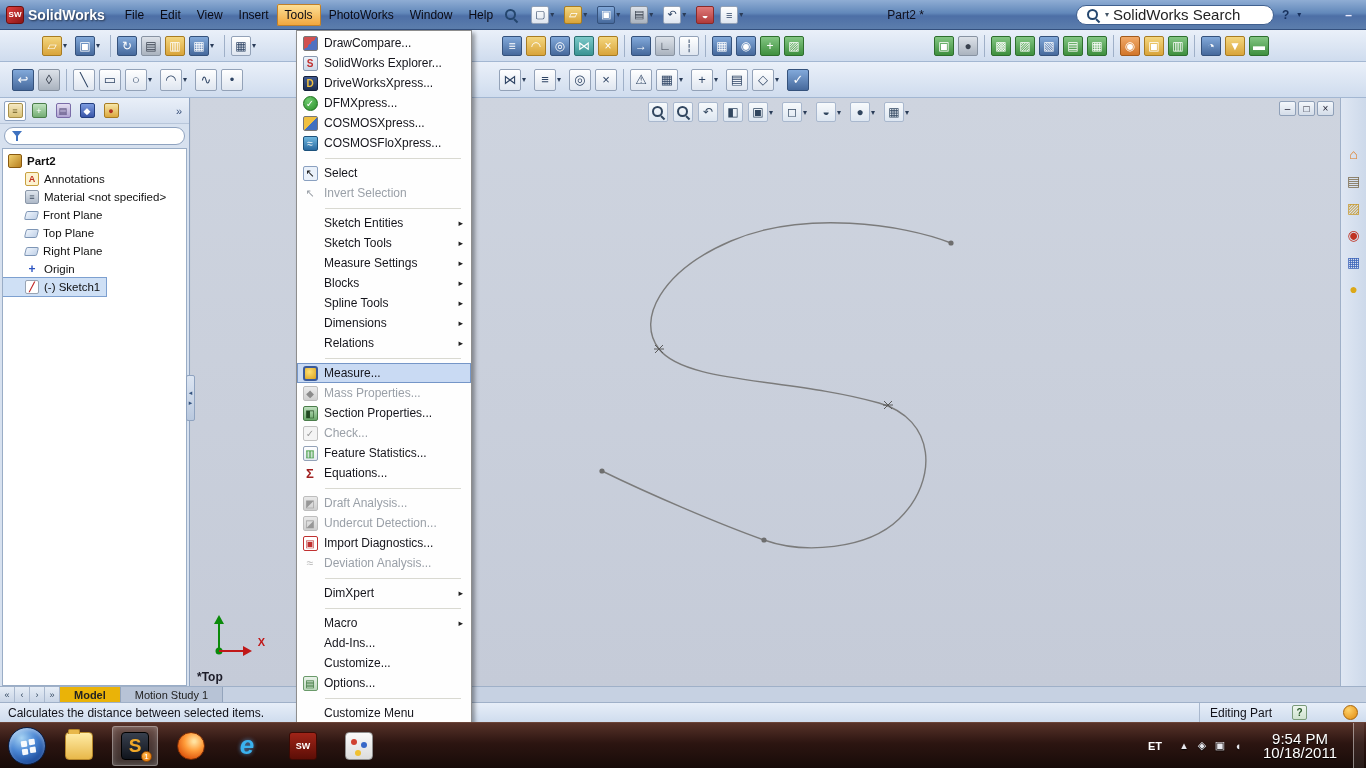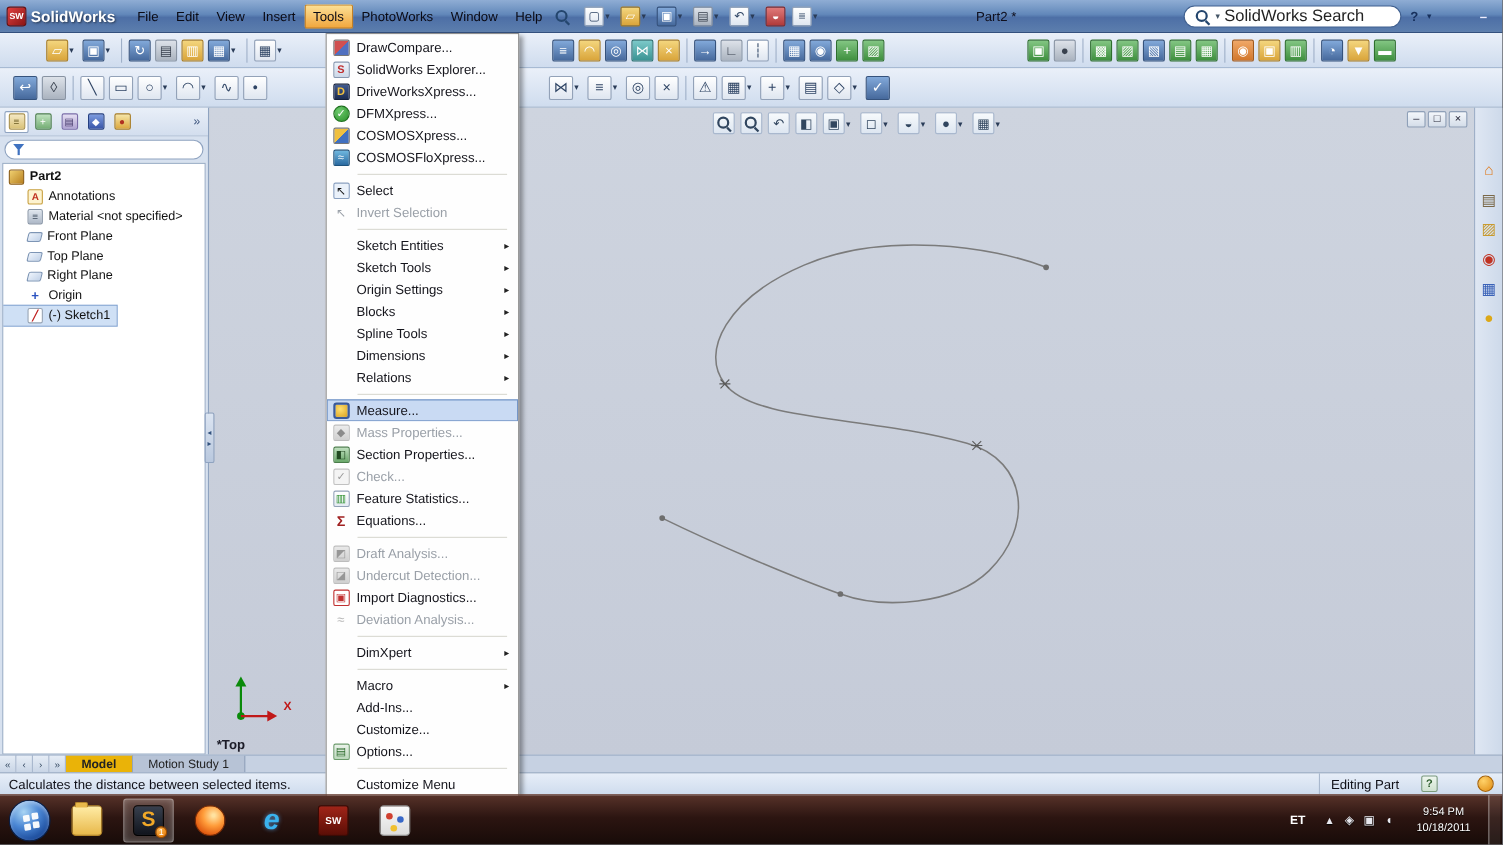--- a/index.html
+++ b/index.html
@@ -180,21 +180,21 @@
 .app-firefox{background:radial-gradient(circle at 62% 32%,#ffe2a0 5%,#ff9c3a 40%,#e05a10 75%,#b03c08 100%);border-radius:50%;border:1px solid #7a2c06}
 .app-ie{color:#3ab2ee;font-size:26px;font-style:italic;text-shadow:0 0 4px rgba(90,180,255,.7)}
 .app-swinst{background:linear-gradient(#a02418,#5c0e06);color:#fff;font-size:9px;border:1px solid #3c0a04;border-radius:3px}
 .app-paint{background:linear-gradient(#fafafa,#dcdcdc);border:1px solid #909090;position:relative}
 .app-paint::before{content:"";position:absolute;width:6px;height:6px;border-radius:50%;background:#d04030;left:5px;top:6px;box-shadow:10px 3px 0 #3868c8,4px 11px 0 #f0c030}
 .badge{position:absolute;right:5px;bottom:3px;min-width:11px;height:11px;border-radius:6px;background:radial-gradient(circle at 35% 30%,#ffb850,#e07000);border:1px solid #9a4c00;color:#fff;font-size:8px;display:flex;align-items:center;justify-content:center}
 .badge:empty{display:none}
 .tray{margin-left:auto;display:flex;align-items:center;gap:6px;padding-right:2px;height:100%}
 .lang{color:#fff;font-size:11px;font-weight:bold;padding:3px 7px}
 .tico{color:#e8e8ee;font-size:11px;width:18px;text-align:center;text-shadow:0 1px 1px #000}
-.clock{color:#fff;font-size:10px;line-height:14px;text-align:center;padding:0 10px;text-shadow:0 1px 1px #000}
+.clock{color:#fff;font-size:15px;line-height:14px;text-align:center;padding:0 10px;text-shadow:0 1px 1px #000}
 .showdesk{width:11px;height:100%;background:rgba(255,255,255,.07);border-left:1px solid rgba(255,255,255,.45)}
 </style>
 </head>
 <body>
 
 <div class="screen">
 
   <div class="titlebar">
     <div class="logo">
       <span class="logo-mark">SW</span>
@@ -878,21 +878,21 @@
             <span class="mi-icon"></span>
           </span>
           <span class="mi-label">Sketch Tools</span>
           <span class="mi-arrow">▸</span>
         </div>
 
         <div class="menu-row">
           <span class="mi-gutter">
             <span class="mi-icon"></span>
           </span>
-          <span class="mi-label">Origin Settings</span>
+          <span class="mi-label">Measure Settings</span>
           <span class="mi-arrow">▸</span>
         </div>
 
         <div class="menu-row">
           <span class="mi-gutter">
             <span class="mi-icon"></span>
           </span>
           <span class="mi-label">Blocks</span>
           <span class="mi-arrow">▸</span>
         </div>

